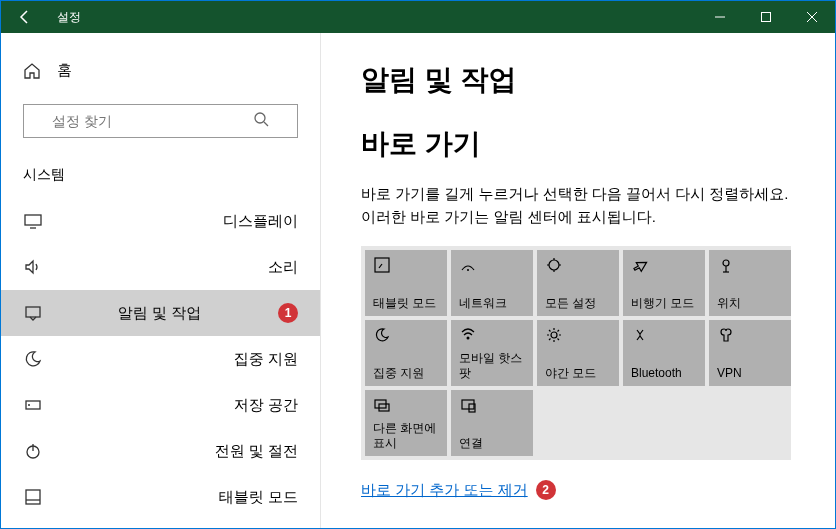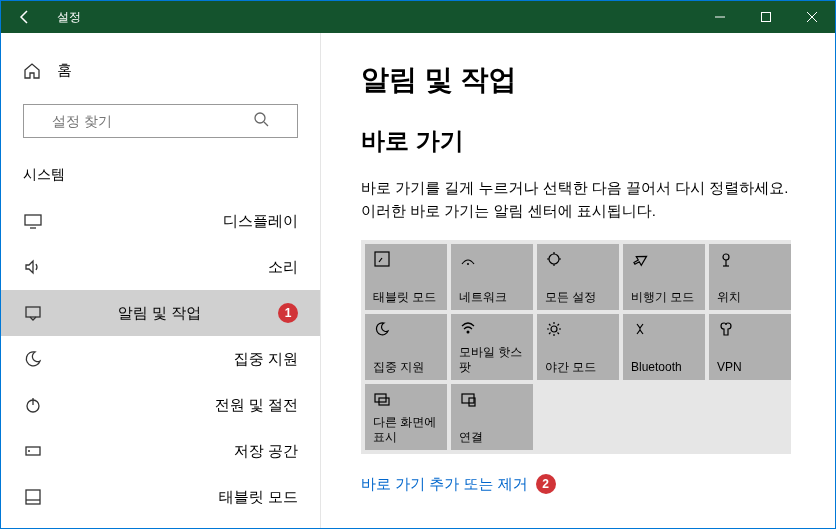--- a/index.html
+++ b/index.html
@@ -136,21 +136,21 @@
       flex: 1;
       padding: 28px 40px;
       overflow: auto;
     }
     .page-title {
       font-size: 28px;
       font-weight: 600;
       margin-bottom: 26px;
     }
     .section-title {
-      font-size: 24px;
+      font-size: 28px;
       margin-bottom: 20px;
     }
     .desc {
       font-size: 15px;
       line-height: 1.5;
       margin-bottom: 18px;
     }
     .tiles-container {
       background: #e6e6e6;
       padding: 4px;
@@ -184,20 +184,21 @@
     .link-row {
       margin-top: 20px;
       font-size: 15px;
       display: flex;
       align-items: center;
       gap: 6px;
     }
     .link-text {
       color: #0066cc;
       cursor: pointer;
+      text-decoration: underline;
     }
   </style>
 </head>
 <body>
 
 <div class="titlebar">
   <div class="titlebar-back">
     <svg width="16" height="16" viewBox="0 0 16 16">
       <path d="M10 2 L4 8 L10 14" stroke="#fff" stroke-width="1.5" fill="none"></path>
     </svg>
@@ -282,35 +283,35 @@
         <svg width="20" height="20" viewBox="0 0 20 20">
             <path d="M12 3 A7 7 0 1 0 17 12 A5 5 0 0 1 12 3 Z" stroke="#333" stroke-width="1.3" fill="none"></path>
           </svg>
       </span>
       <span>집중 지원</span>
     </div>
 
     <div class="nav-item">
       <span class="nav-icon">
         <svg width="20" height="20" viewBox="0 0 20 20">
+            <rect x="3" y="6" width="14" height="8" stroke="#333" stroke-width="1.3" fill="none"></rect>
+            <circle cx="6" cy="10" r="1" fill="#333"></circle>
+          </svg>
+      </span>
+      <span>저장 공간</span>
+    </div>
+
+    <div class="nav-item">
+      <span class="nav-icon">
+        <svg width="20" height="20" viewBox="0 0 20 20">
             <circle cx="10" cy="11" r="6" stroke="#333" stroke-width="1.3" fill="none"></circle>
             <line x1="10" y1="3" x2="10" y2="10" stroke="#333" stroke-width="1.3"></line>
           </svg>
       </span>
       <span>전원 및 절전</span>
-    </div>
-
-    <div class="nav-item">
-      <span class="nav-icon">
-        <svg width="20" height="20" viewBox="0 0 20 20">
-            <rect x="3" y="6" width="14" height="8" stroke="#333" stroke-width="1.3" fill="none"></rect>
-            <circle cx="6" cy="10" r="1" fill="#333"></circle>
-          </svg>
-      </span>
-      <span>저장 공간</span>
     </div>
 
     <div class="nav-item">
       <span class="nav-icon">
         <svg width="20" height="20" viewBox="0 0 20 20">
             <rect x="3" y="3" width="14" height="14" stroke="#333" stroke-width="1.3" fill="none"></rect>
             <line x1="3" y1="13" x2="17" y2="13" stroke="#333" stroke-width="1.3"></line>
           </svg>
       </span>
       <span>태블릿 모드</span>

